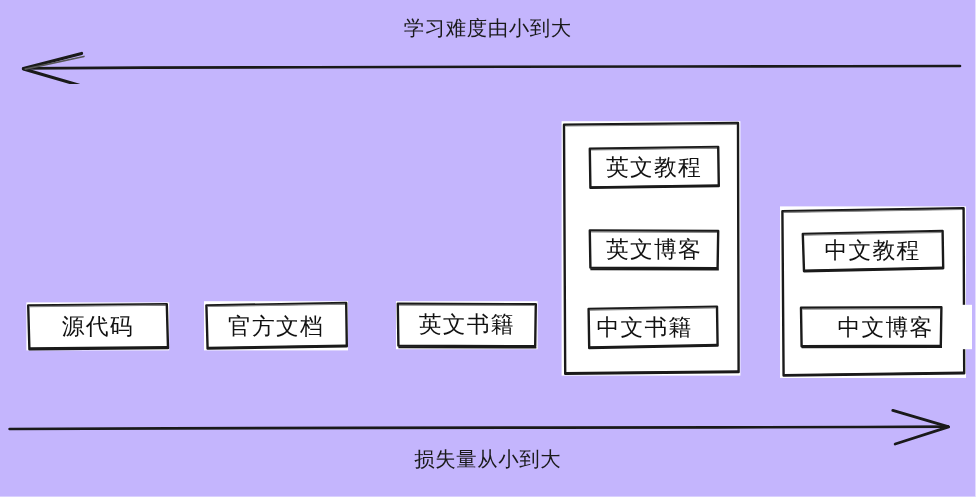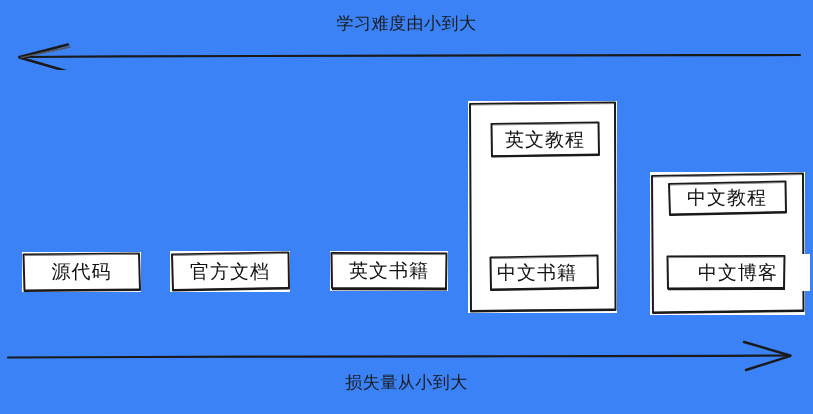--- a/index.html
+++ b/index.html
@@ -7,21 +7,21 @@
     padding: 0;
     background: #ffffff;
   }
   body {
     font-family: "DejaVu Sans", "Liberation Sans", sans-serif;
   }
   #canvas {
     position: relative;
     width: 813px;
     height: 414px;
-    background: #3b82f6;
+    background: #c4b5fd;
     overflow: hidden;
   }
   .axis-label {
     position: absolute;
     font-size: 17px;
     color: #1a1a1a;
     letter-spacing: 0.5px;
     white-space: nowrap;
     text-align: center;
     font-family: "DejaVu Sans", "Liberation Sans", sans-serif;
@@ -132,39 +132,47 @@
 
   <div class="sketch-box" id="box-english-tutorial" style="left:490px; top:121px; width:110px; height:37px;">
     <svg width="110" height="37" viewBox="0 0 110 37" preserveAspectRatio="none">
       <path d="M1.5,3 L108.5,1.5 L109,34 L2,35.5 Z" stroke="#1a1a1a" stroke-width="2" fill="#ffffff" stroke-linejoin="round"></path>
       <path d="M2.5,4 L107.5,2.5" stroke="#888888" stroke-width="1" fill="none"></path>
       <path d="M2.4,35 L109,33.4" stroke="#1a1a1a" stroke-width="1.7" fill="none"></path>
     </svg>
     <span class="box-text">英文教程</span>
   </div>
 
+  <div class="sketch-box" id="box-english-blog" style="left:490px; top:190px; width:110px; height:36px;">
+    <svg width="110" height="36" viewBox="0 0 110 36" preserveAspectRatio="none">
+      <path d="M1.5,2 L108.5,2.5 L108,33.5 L2,33 Z" stroke="#1a1a1a" stroke-width="2" fill="#ffffff" stroke-linejoin="round"></path>
+      <path d="M2.5,3.2 L107.5,3.6" stroke="#888888" stroke-width="1" fill="none"></path>
+      <path d="M2,34.4 L109,34.6" stroke="#1a1a1a" stroke-width="1.8" fill="none"></path>
+    </svg>
+    <span class="box-text">英文博客</span>
+  </div>
 
   <div class="sketch-box" id="box-chinese-books" style="left:489px; top:254px; width:96px; height:38px;">
     <svg width="110" height="38" viewBox="0 0 110 38" preserveAspectRatio="none">
       <path d="M1.5,3.5 L108.5,1.5 L109,34 L2,36 Z" stroke="#1a1a1a" stroke-width="2" fill="#ffffff" stroke-linejoin="round"></path>
       <path d="M2.5,4.5 L107.5,2.6" stroke="#888888" stroke-width="1" fill="none"></path>
       <path d="M2.4,35.4 L109,33.4" stroke="#1a1a1a" stroke-width="1.7" fill="none"></path>
     </svg>
     <span class="box-text">中文书籍</span>
   </div>
 
   <div class="group-box" id="group-chinese" style="left:650px; top:172px; width:155px; height:143px;">
     <svg width="155" height="143" viewBox="0 0 155 143" preserveAspectRatio="none">
       <path d="M2,4 L153,1.5 L153.5,139 L3,141 Z" stroke="#1a1a1a" stroke-width="2" fill="#ffffff" stroke-linejoin="round"></path>
       <path d="M3.2,5 L151.8,2.6" stroke="#888888" stroke-width="1" fill="none"></path>
       <path d="M3.5,140.4 L153,138.3" stroke="#1a1a1a" stroke-width="1.6" fill="none"></path>
     </svg>
   </div>
 
-  <div class="sketch-box" id="box-chinese-tutorial" style="left:667px; top:180px; width:120px; height:36px;">
+  <div class="sketch-box" id="box-chinese-tutorial" style="left:667px; top:191px; width:120px; height:36px;">
     <svg width="120" height="36" viewBox="0 0 120 36" preserveAspectRatio="none">
       <path d="M2,4 L118.5,1.5 L119,32.5 L3,35 Z" stroke="#1a1a1a" stroke-width="2" fill="#ffffff" stroke-linejoin="round"></path>
       <path d="M3,5 L117.5,2.6" stroke="#888888" stroke-width="1" fill="none"></path>
       <path d="M3.2,34.4 L119,31.9" stroke="#1a1a1a" stroke-width="1.7" fill="none"></path>
     </svg>
     <span class="box-text">中文教程</span>
   </div>
 
   <div class="sketch-box" id="box-chinese-blog" style="left:666px; top:254px; width:144px; height:37px;">
     <svg width="120" height="37" viewBox="0 0 120 37" preserveAspectRatio="none">

